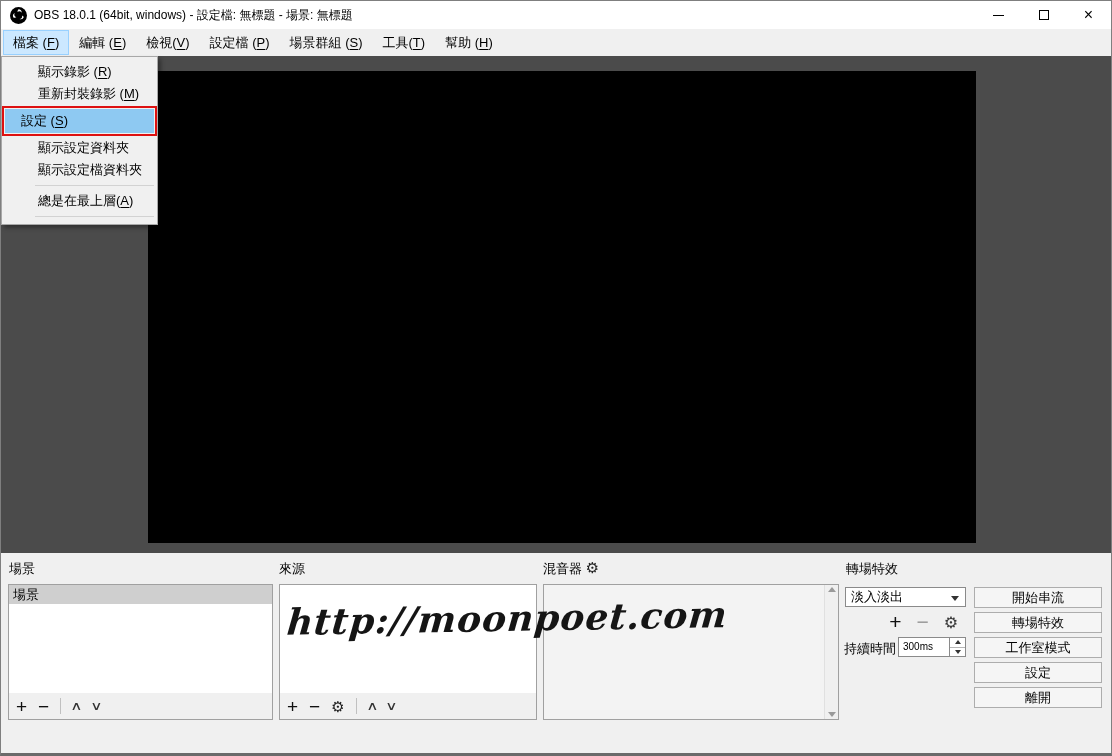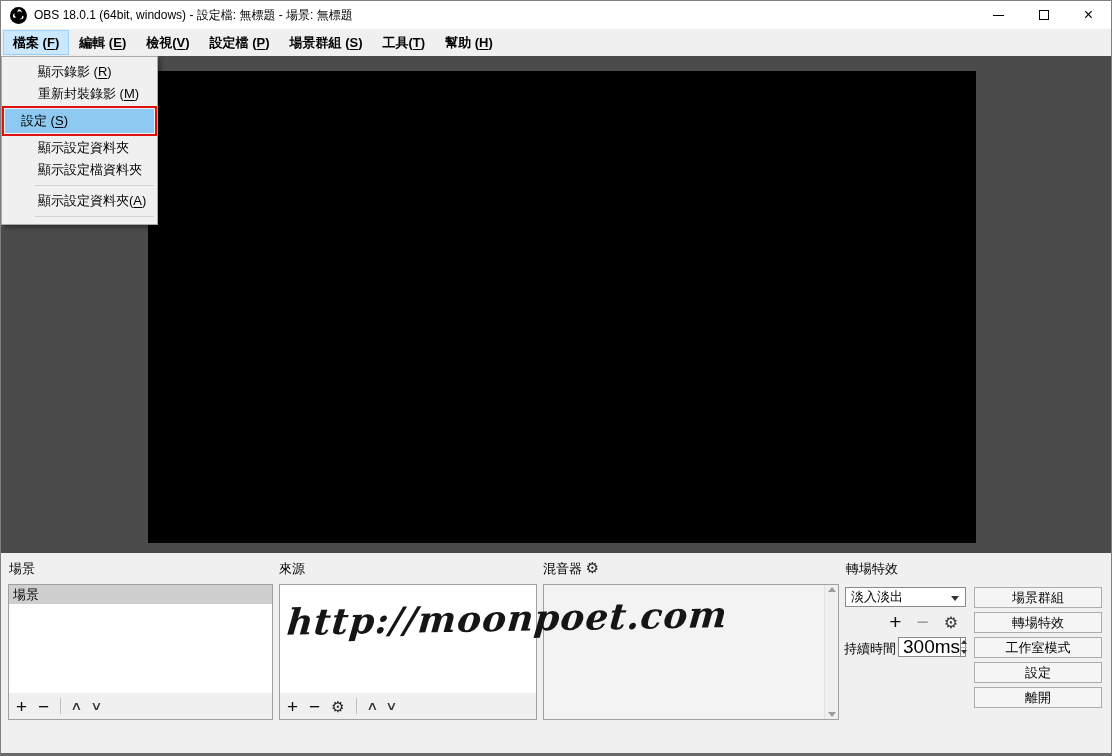--- a/index.html
+++ b/index.html
@@ -16,21 +16,21 @@
   .win-controls { position:absolute; right:0; top:0; height:28px; display:flex; }
   .win-btn { width:45px; height:28px; display:flex; align-items:center; justify-content:center; }
   .glyph-min { width:11px; height:1px; background:#000; }
   .glyph-max { width:10px; height:10px; border:1px solid #000; }
   .glyph-close { font-size:16px; line-height:1; }
 
   
   .menubar { position:absolute; left:0; top:28px; width:100%; height:27px; background:#f0f0f0;
              display:flex; align-items:stretch; padding-left:2px; }
   .menu-item { padding:0 9px; margin:1px 0; line-height:23px; border:1px solid transparent;
-               display:flex; align-items:center; white-space:nowrap;font-weight:bold; }
+               display:flex; align-items:center; white-space:nowrap; }
   .menu-item.open { background:#cce8ff; border-color:#99d1ff; }
   .mn { text-decoration:underline; text-underline-offset:2px; }
 
   
   .preview { position:absolute; left:0; top:55px; width:100%; height:497px; background:#4b4b4b; }
   .canvas { position:absolute; left:147px; top:70px; width:828px; height:472px; background:#000; }
 
   
   .file-menu { position:absolute; left:0; top:55px; width:157px; background:#f0f0f0;
                border:1px solid #a8a8a8; box-shadow:3px 3px 4px rgba(0,0,0,0.35);
@@ -75,21 +75,21 @@
                      border-left:4px solid transparent; border-right:4px solid transparent;
                      border-top:5px solid #333; }
   .t-pmg { position:absolute; left:844px; top:610px; width:121px; height:22px; display:flex;
            align-items:center; justify-content:flex-end; gap:15px; padding-right:8px; }
   .t-pmg .plus { font-size:21px; color:#111; }
   .t-pmg .minus { font-size:21px; color:#9a9a9a; }
   .t-pmg .gear { font-size:16px; color:#3a3a3a; }
   .t-dur-label { position:absolute; left:843px; top:639px; }
   .spinner { position:absolute; left:897px; top:636px; width:68px; height:20px; background:#fff;
              border:1px solid #8a8a8a; display:flex; }
-  .spin-text { flex:1; padding-left:4px; line-height:18px; font-size:19px; }
+  .spin-text { flex:1; padding-left:4px; line-height:18px; font-size:10px; }
   .spin-btns { width:16px; border-left:1px solid #8a8a8a; display:flex; flex-direction:column; }
   .spin-up, .spin-down { flex:1; display:flex; align-items:center; justify-content:center; }
   .spin-up { border-bottom:1px solid #b5b5b5; }
   .tri-up { width:0; height:0; border-left:3px solid transparent; border-right:3px solid transparent; border-bottom:4px solid #333; }
   .tri-down { width:0; height:0; border-left:3px solid transparent; border-right:3px solid transparent; border-top:4px solid #333; }
 
   .ctl-btn { position:absolute; left:973px; width:128px; height:21px; background:#f5f5f5;
              border:1px solid #adadad; display:flex; align-items:center; justify-content:center;
              font-size:13px; }
 
@@ -172,21 +172,21 @@
   <div class="preview"></div>
   <div class="canvas"></div>
 
   <div class="file-menu">
     <div class="fm-item"><span>顯示錄影 (</span><span class="mn">R</span><span>)</span></div>
     <div class="fm-item"><span>重新封裝錄影 (</span><span class="mn">M</span><span>)</span></div>
     <div class="fm-item sel"><span>設定 (</span><span class="mn">S</span><span>)</span></div>
     <div class="fm-item"><span>顯示設定資料夾</span></div>
     <div class="fm-item"><span>顯示設定檔資料夾</span></div>
     <div class="fm-sep"></div>
-    <div class="fm-item"><span>顯示設定資料夾(</span><span class="mn">A</span><span>)</span></div>
+    <div class="fm-item"><span>總是在最上層(</span><span class="mn">A</span><span>)</span></div>
     <div class="fm-sep"></div>
   </div>
 
   <div class="dock">
 
     <span class="dock-label" style="left:8px; top:7px;">場景</span>
     <div class="panel-box" style="left:7px; top:31px; width:265px; height:136px;">
       <div class="panel-list">
         <div class="list-row-sel">場景</div>
       </div>
@@ -241,20 +241,20 @@
     <div class="spin-btns">
       <div class="spin-up">
           <div class="tri-up"></div>
         </div>
       <div class="spin-down">
           <div class="tri-down"></div>
         </div>
     </div>
   </div>
 
-  <div class="ctl-btn" style="top:586px;">場景群組</div>
+  <div class="ctl-btn" style="top:586px;">開始串流</div>
   <div class="ctl-btn" style="top:611px;">轉場特效</div>
   <div class="ctl-btn" style="top:636px;">工作室模式</div>
   <div class="ctl-btn" style="top:661px;">設定</div>
   <div class="ctl-btn" style="top:686px;">離開</div>
 
 
 </div>
 
 </body></html>

